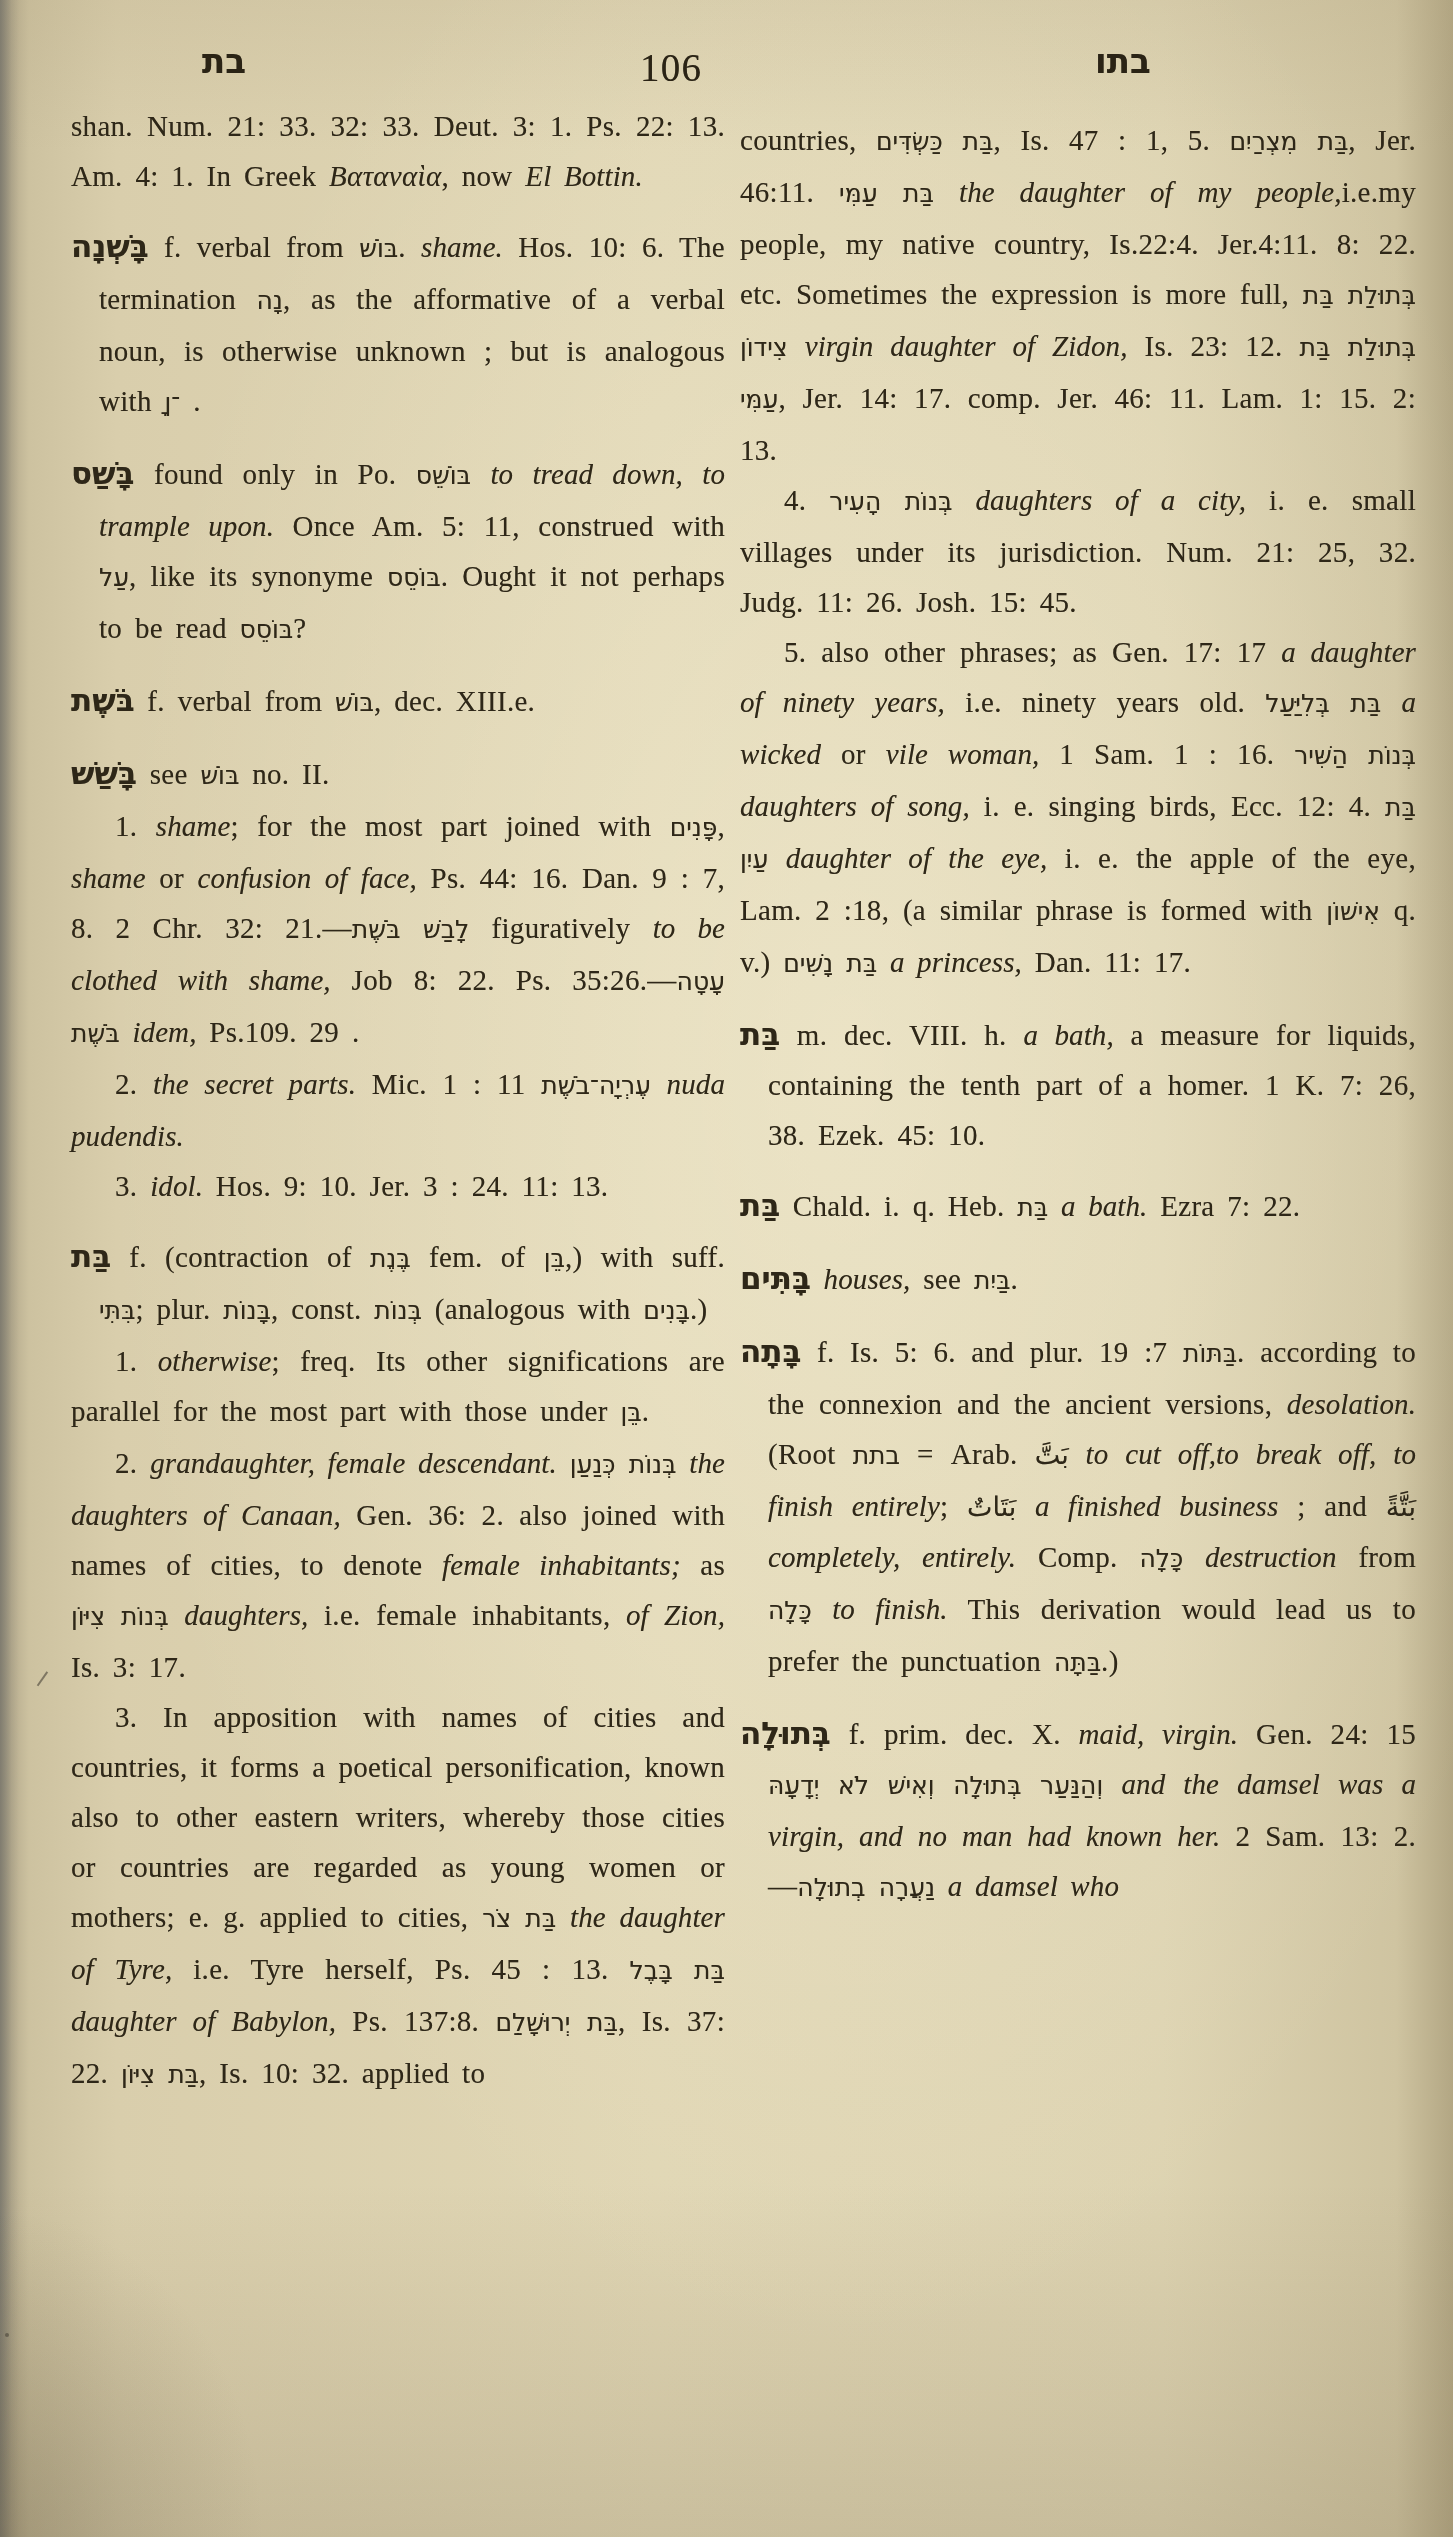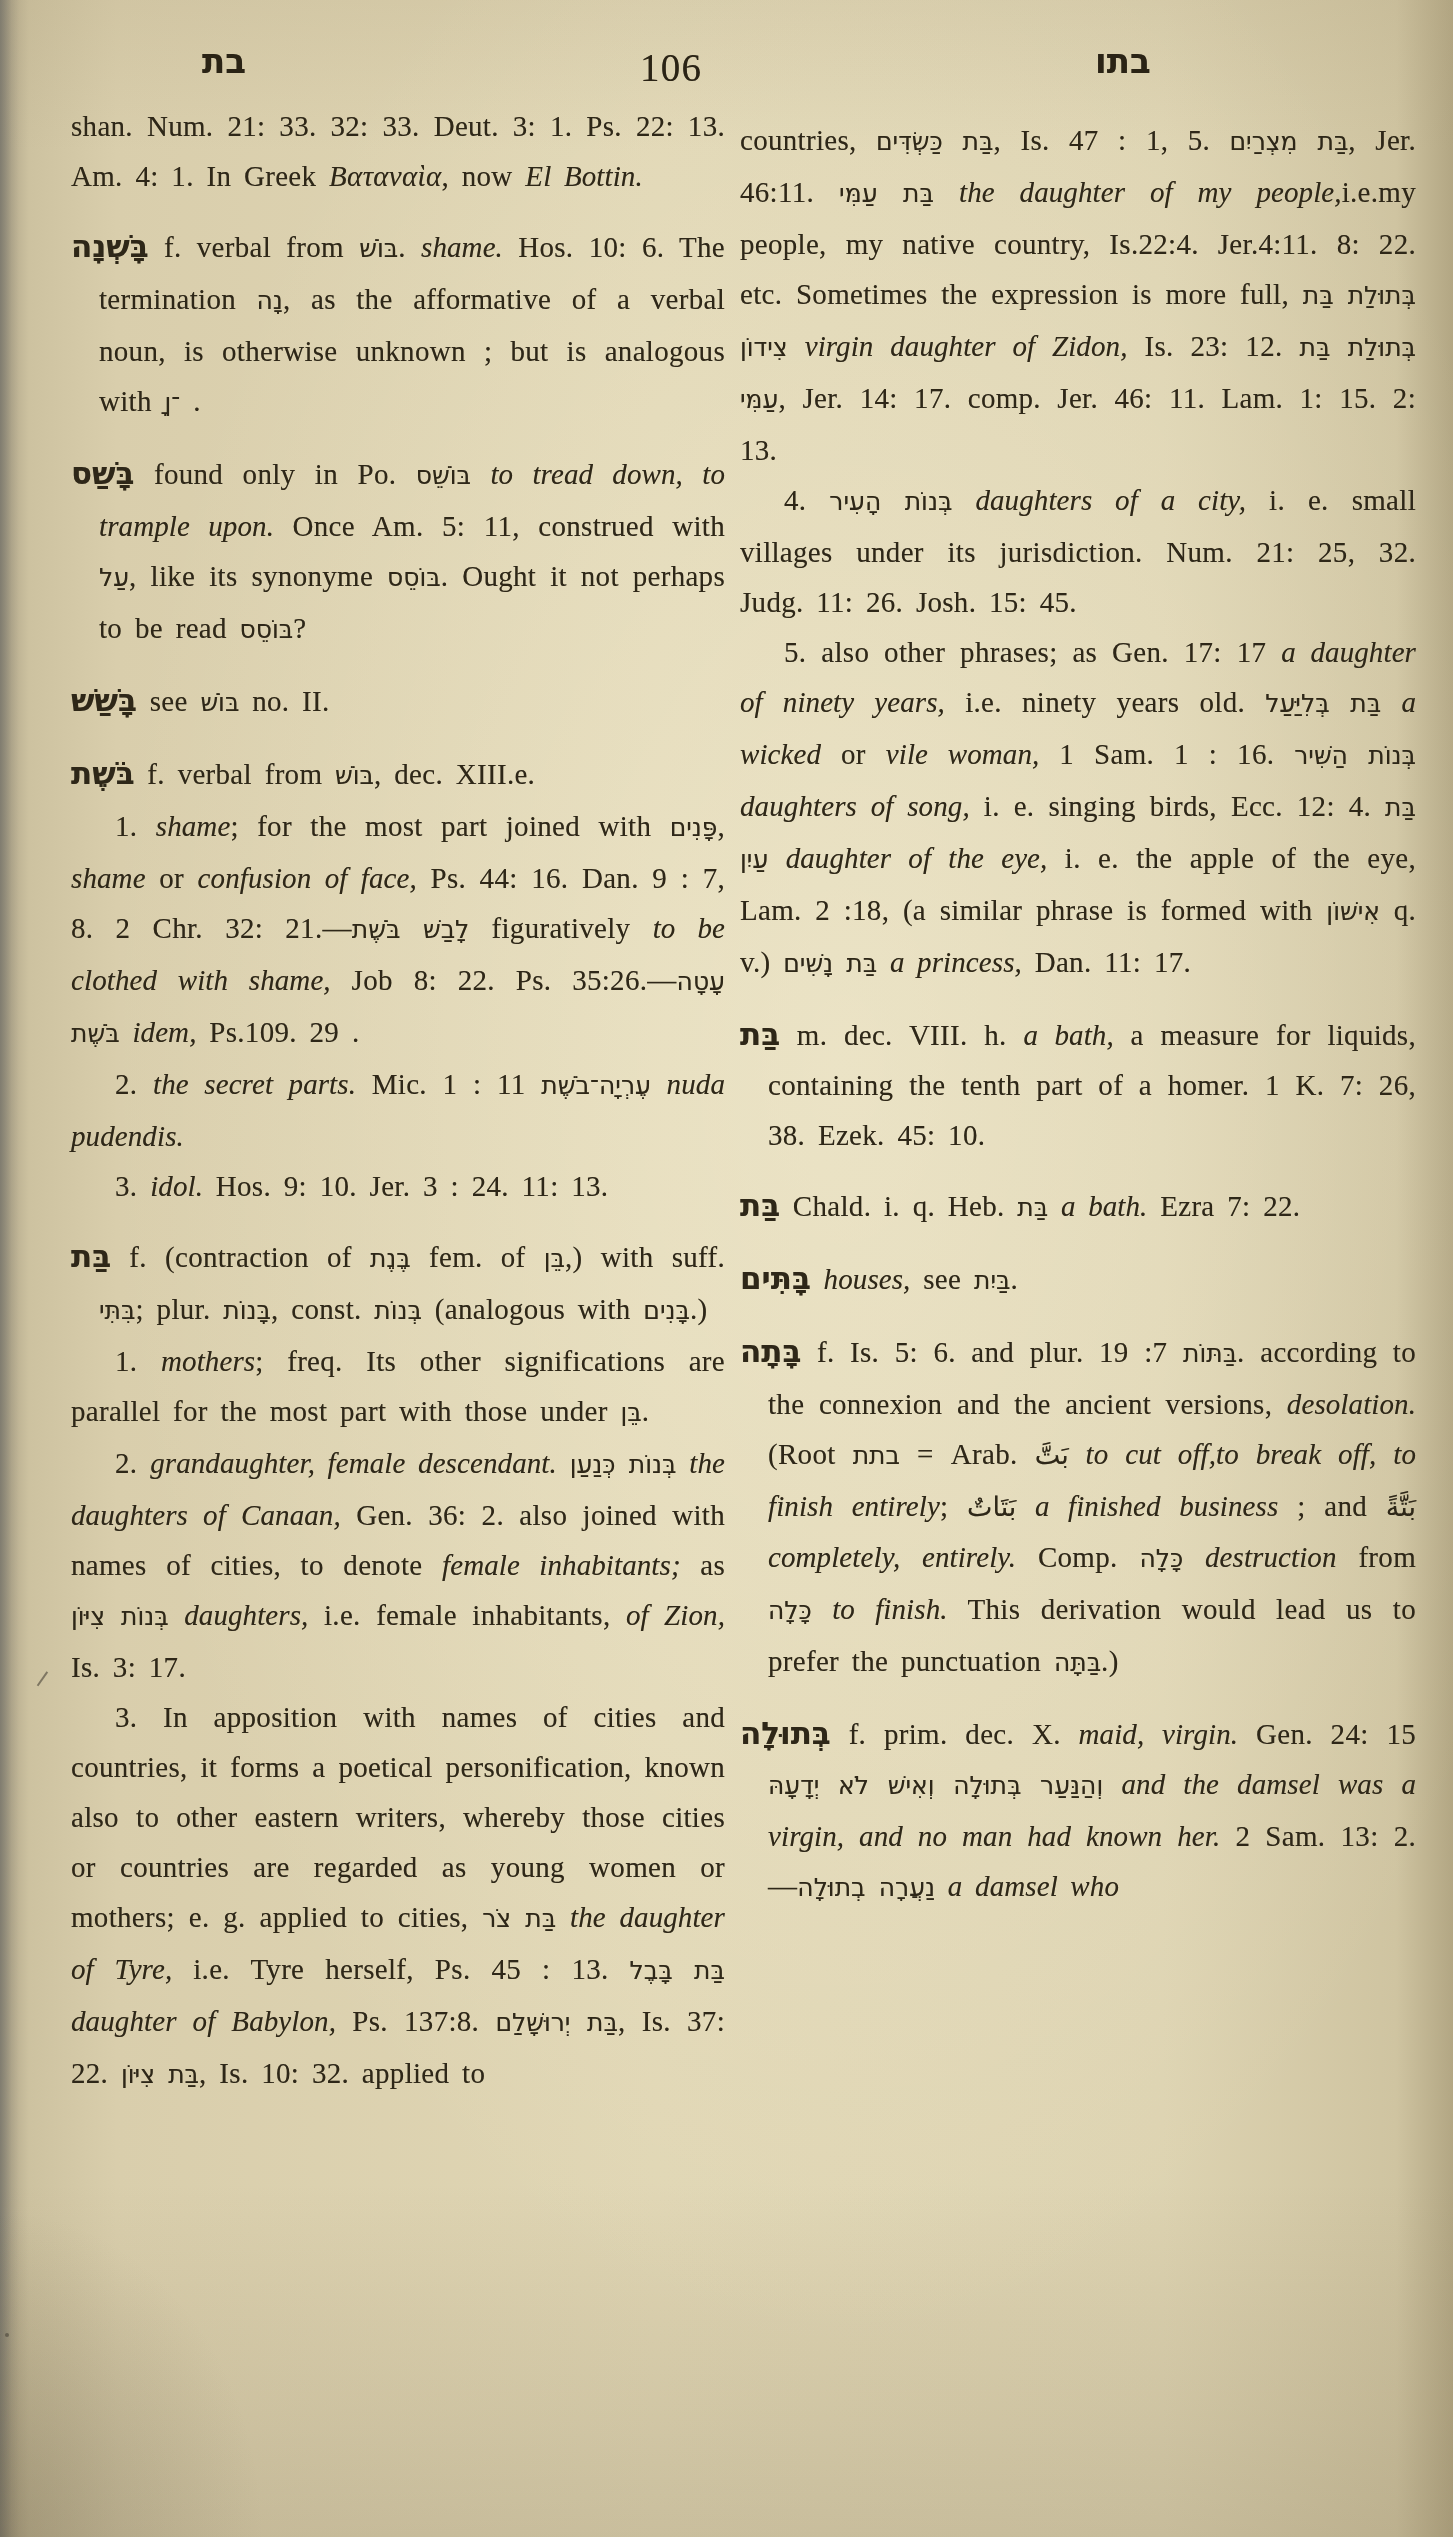--- a/index.html
+++ b/index.html
@@ -88,27 +88,27 @@
   <div class="running-head">
     <span class="rh-word rh-left">בת</span>
     <span class="rh-num">106</span>
     <span class="rh-word rh-right">בתו</span>
   </div>
 
   <div class="col col-left">
       <div class="para cont"><span class="seg-p">shan. Num. 21: 33. 32: 33. Deut. 3: 1. Ps. 22: 13. Am. 4: 1. In Greek </span><span class="seg-g">Βαταναὶα</span><span class="seg-p">, now </span><span class="seg-i">El Bottin.</span></div>
       <div class="para entry"><span class="seg-hw">בָּשְׁנָה</span><span class="seg-p"> f. verbal from </span><span class="seg-h">בּוֹשׁ</span><span class="seg-p">. </span><span class="seg-i">shame.</span><span class="seg-p"> Hos. 10: 6. The termination </span><span class="seg-h">נָה</span><span class="seg-p">, as the afformative of a verbal noun, is otherwise unknown ; but is analogous with </span><span class="seg-h">־ןָ</span><span class="seg-p"> .</span></div>
       <div class="para entry"><span class="seg-hw">בָּשַׁס</span><span class="seg-p"> found only in Po. </span><span class="seg-h">בּוֹשֵׁס</span><span class="seg-p"> </span><span class="seg-i">to tread down, to trample upon.</span><span class="seg-p"> Once Am. 5: 11, construed with </span><span class="seg-h">עַל</span><span class="seg-p">, like its synonyme </span><span class="seg-h">בּוֹסֵס</span><span class="seg-p">. Ought it not perhaps to be read </span><span class="seg-h">בּוֹסֵס</span><span class="seg-p">?</span></div>
+      <div class="para entry"><span class="seg-hw">בֹּשֶׁת</span><span class="seg-p"> f. verbal from </span><span class="seg-h">בּוֹשׁ</span><span class="seg-p">, dec. XIII.e.</span></div>
       <div class="para entry"><span class="seg-hw">בָּשַׁשׁ</span><span class="seg-p"> see </span><span class="seg-h">בּוֹשׁ</span><span class="seg-p"> no. II.</span></div>
-      <div class="para entry"><span class="seg-hw">בֹּשֶׁת</span><span class="seg-p"> f. verbal from </span><span class="seg-h">בּוֹשׁ</span><span class="seg-p">, dec. XIII.e.</span></div>
       <div class="para sense"><span class="seg-p">1. </span><span class="seg-i">shame</span><span class="seg-p">; for the most part joined with </span><span class="seg-h">פָּנִים</span><span class="seg-p">, </span><span class="seg-i">shame</span><span class="seg-p"> or </span><span class="seg-i">confusion of face,</span><span class="seg-p"> Ps. 44: 16. Dan. 9 : 7, 8. 2 Chr. 32: 21.—</span><span class="seg-h">לָבַשׁ בֹּשֶׁת</span><span class="seg-p"> figuratively </span><span class="seg-i">to be clothed with shame,</span><span class="seg-p"> Job 8: 22. Ps. 35:26.—</span><span class="seg-h">עָטָה בֹּשֶׁת</span><span class="seg-p"> </span><span class="seg-i">idem,</span><span class="seg-p"> Ps.109. 29 .</span></div>
       <div class="para sense"><span class="seg-p">2. </span><span class="seg-i">the secret parts.</span><span class="seg-p"> Mic. 1 : 11 </span><span class="seg-h">עֶרְיָה־בֹשֶׁת</span><span class="seg-p"> </span><span class="seg-i">nuda pudendis.</span></div>
       <div class="para sense"><span class="seg-p">3. </span><span class="seg-i">idol.</span><span class="seg-p"> Hos. 9: 10. Jer. 3 : 24. 11: 13.</span></div>
       <div class="para entry"><span class="seg-hw">בַּת</span><span class="seg-p"> f. (contraction of </span><span class="seg-h">בֶּנֶת</span><span class="seg-p"> fem. of </span><span class="seg-h">בֵּן</span><span class="seg-p">,) with suff. </span><span class="seg-h">בִּתִּי</span><span class="seg-p">; plur. </span><span class="seg-h">בָּנוֹת</span><span class="seg-p">, const. </span><span class="seg-h">בְּנוֹת</span><span class="seg-p"> (analogous with </span><span class="seg-h">בָּנִים</span><span class="seg-p">.)</span></div>
-      <div class="para sense"><span class="seg-p">1. </span><span class="seg-i">mothers</span><span class="seg-p">; freq. Its other significations are parallel for the most part with those under </span><span class="seg-h">בֵּן</span><span class="seg-p">.</span></div>
+      <div class="para sense"><span class="seg-p">1. </span><span class="seg-i">otherwise</span><span class="seg-p">; freq. Its other significations are parallel for the most part with those under </span><span class="seg-h">בֵּן</span><span class="seg-p">.</span></div>
       <div class="para sense"><span class="seg-p">2. </span><span class="seg-i">grandaughter, female descendant.</span><span class="seg-p"> </span><span class="seg-h">בְּנוֹת כְּנַעַן</span><span class="seg-p"> </span><span class="seg-i">the daughters of Canaan,</span><span class="seg-p"> Gen. 36: 2. also joined with names of cities, to denote </span><span class="seg-i">female inhabitants;</span><span class="seg-p"> as </span><span class="seg-h">בְּנוֹת צִיּוֹן</span><span class="seg-p"> </span><span class="seg-i">daughters,</span><span class="seg-p"> i.e. female inhabitants, </span><span class="seg-i">of Zion,</span><span class="seg-p"> Is. 3: 17.</span></div>
       <div class="para sense"><span class="seg-p">3. In apposition with names of cities and countries, it forms a poetical personification, known also to other eastern writers, whereby those cities or countries are regarded as young women or mothers; e. g. applied to cities, </span><span class="seg-h">בַּת צֹר</span><span class="seg-p"> </span><span class="seg-i">the daughter of Tyre,</span><span class="seg-p"> i.e. Tyre herself, Ps. 45 : 13. </span><span class="seg-h">בַּת בָּבֶל</span><span class="seg-p"> </span><span class="seg-i">daughter of Babylon,</span><span class="seg-p"> Ps. 137:8. </span><span class="seg-h">בַּת יְרוּשָׁלִַם</span><span class="seg-p">, Is. 37: 22. </span><span class="seg-h">בַּת צִיּוֹן</span><span class="seg-p">, Is. 10: 32. applied to</span></div>
     </div>
   <div class="col col-right">
       <div class="para cont"><span class="seg-p">countries, </span><span class="seg-h">בַּת כַּשְׂדִּים</span><span class="seg-p">, Is. 47 : 1, 5. </span><span class="seg-h">בַּת מִצְרַיִם</span><span class="seg-p">, Jer. 46:11. </span><span class="seg-h">בַּת עַמִּי</span><span class="seg-p"> </span><span class="seg-i">the daughter of my people,</span><span class="seg-p">i.e.my people, my native country, Is.22:4. Jer.4:11. 8: 22. etc. Sometimes the expression is more full, </span><span class="seg-h">בְּתוּלַת בַּת צִידוֹן</span><span class="seg-p"> </span><span class="seg-i">virgin daughter of Zidon,</span><span class="seg-p"> Is. 23: 12. </span><span class="seg-h">בְּתוּלַת בַּת עַמִּי</span><span class="seg-p">, Jer. 14: 17. comp. Jer. 46: 11. Lam. 1: 15. 2: 13.</span></div>
       <div class="para sense"><span class="seg-p">4. </span><span class="seg-h">בְּנוֹת הָעִיר</span><span class="seg-p"> </span><span class="seg-i">daughters of a city,</span><span class="seg-p"> i. e. small villages under its jurisdiction. Num. 21: 25, 32. Judg. 11: 26. Josh. 15: 45.</span></div>
       <div class="para sense"><span class="seg-p">5. also other phrases; as Gen. 17: 17 </span><span class="seg-i">a daughter of ninety years,</span><span class="seg-p"> i.e. ninety years old. </span><span class="seg-h">בַּת בְּלִיַּעַל</span><span class="seg-p"> </span><span class="seg-i">a wicked</span><span class="seg-p"> or </span><span class="seg-i">vile woman,</span><span class="seg-p"> 1 Sam. 1 : 16. </span><span class="seg-h">בְּנוֹת הַשִּׁיר</span><span class="seg-p"> </span><span class="seg-i">daughters of song,</span><span class="seg-p"> i. e. singing birds, Ecc. 12: 4. </span><span class="seg-h">בַּת עַיִן</span><span class="seg-p"> </span><span class="seg-i">daughter of the eye,</span><span class="seg-p"> i. e. the apple of the eye, Lam. 2 :18, (a similar phrase is formed with </span><span class="seg-h">אִישׁוֹן</span><span class="seg-p"> q. v.) </span><span class="seg-h">בַּת נָשִׁים</span><span class="seg-p"> </span><span class="seg-i">a princess,</span><span class="seg-p"> Dan. 11: 17.</span></div>
       <div class="para entry"><span class="seg-hw">בַּת</span><span class="seg-p"> m. dec. VIII. h. </span><span class="seg-i">a bath,</span><span class="seg-p"> a measure for liquids, containing the tenth part of a homer. 1 K. 7: 26, 38. Ezek. 45: 10.</span></div>
       <div class="para entry"><span class="seg-hw">בַּת</span><span class="seg-p"> Chald. i. q. Heb. </span><span class="seg-h">בַּת</span><span class="seg-p"> </span><span class="seg-i">a bath.</span><span class="seg-p"> Ezra 7: 22.</span></div>
       <div class="para entry"><span class="seg-hw">בָּתִּים</span><span class="seg-p"> </span><span class="seg-i">houses,</span><span class="seg-p"> see </span><span class="seg-h">בַּיִת</span><span class="seg-p">.</span></div>

